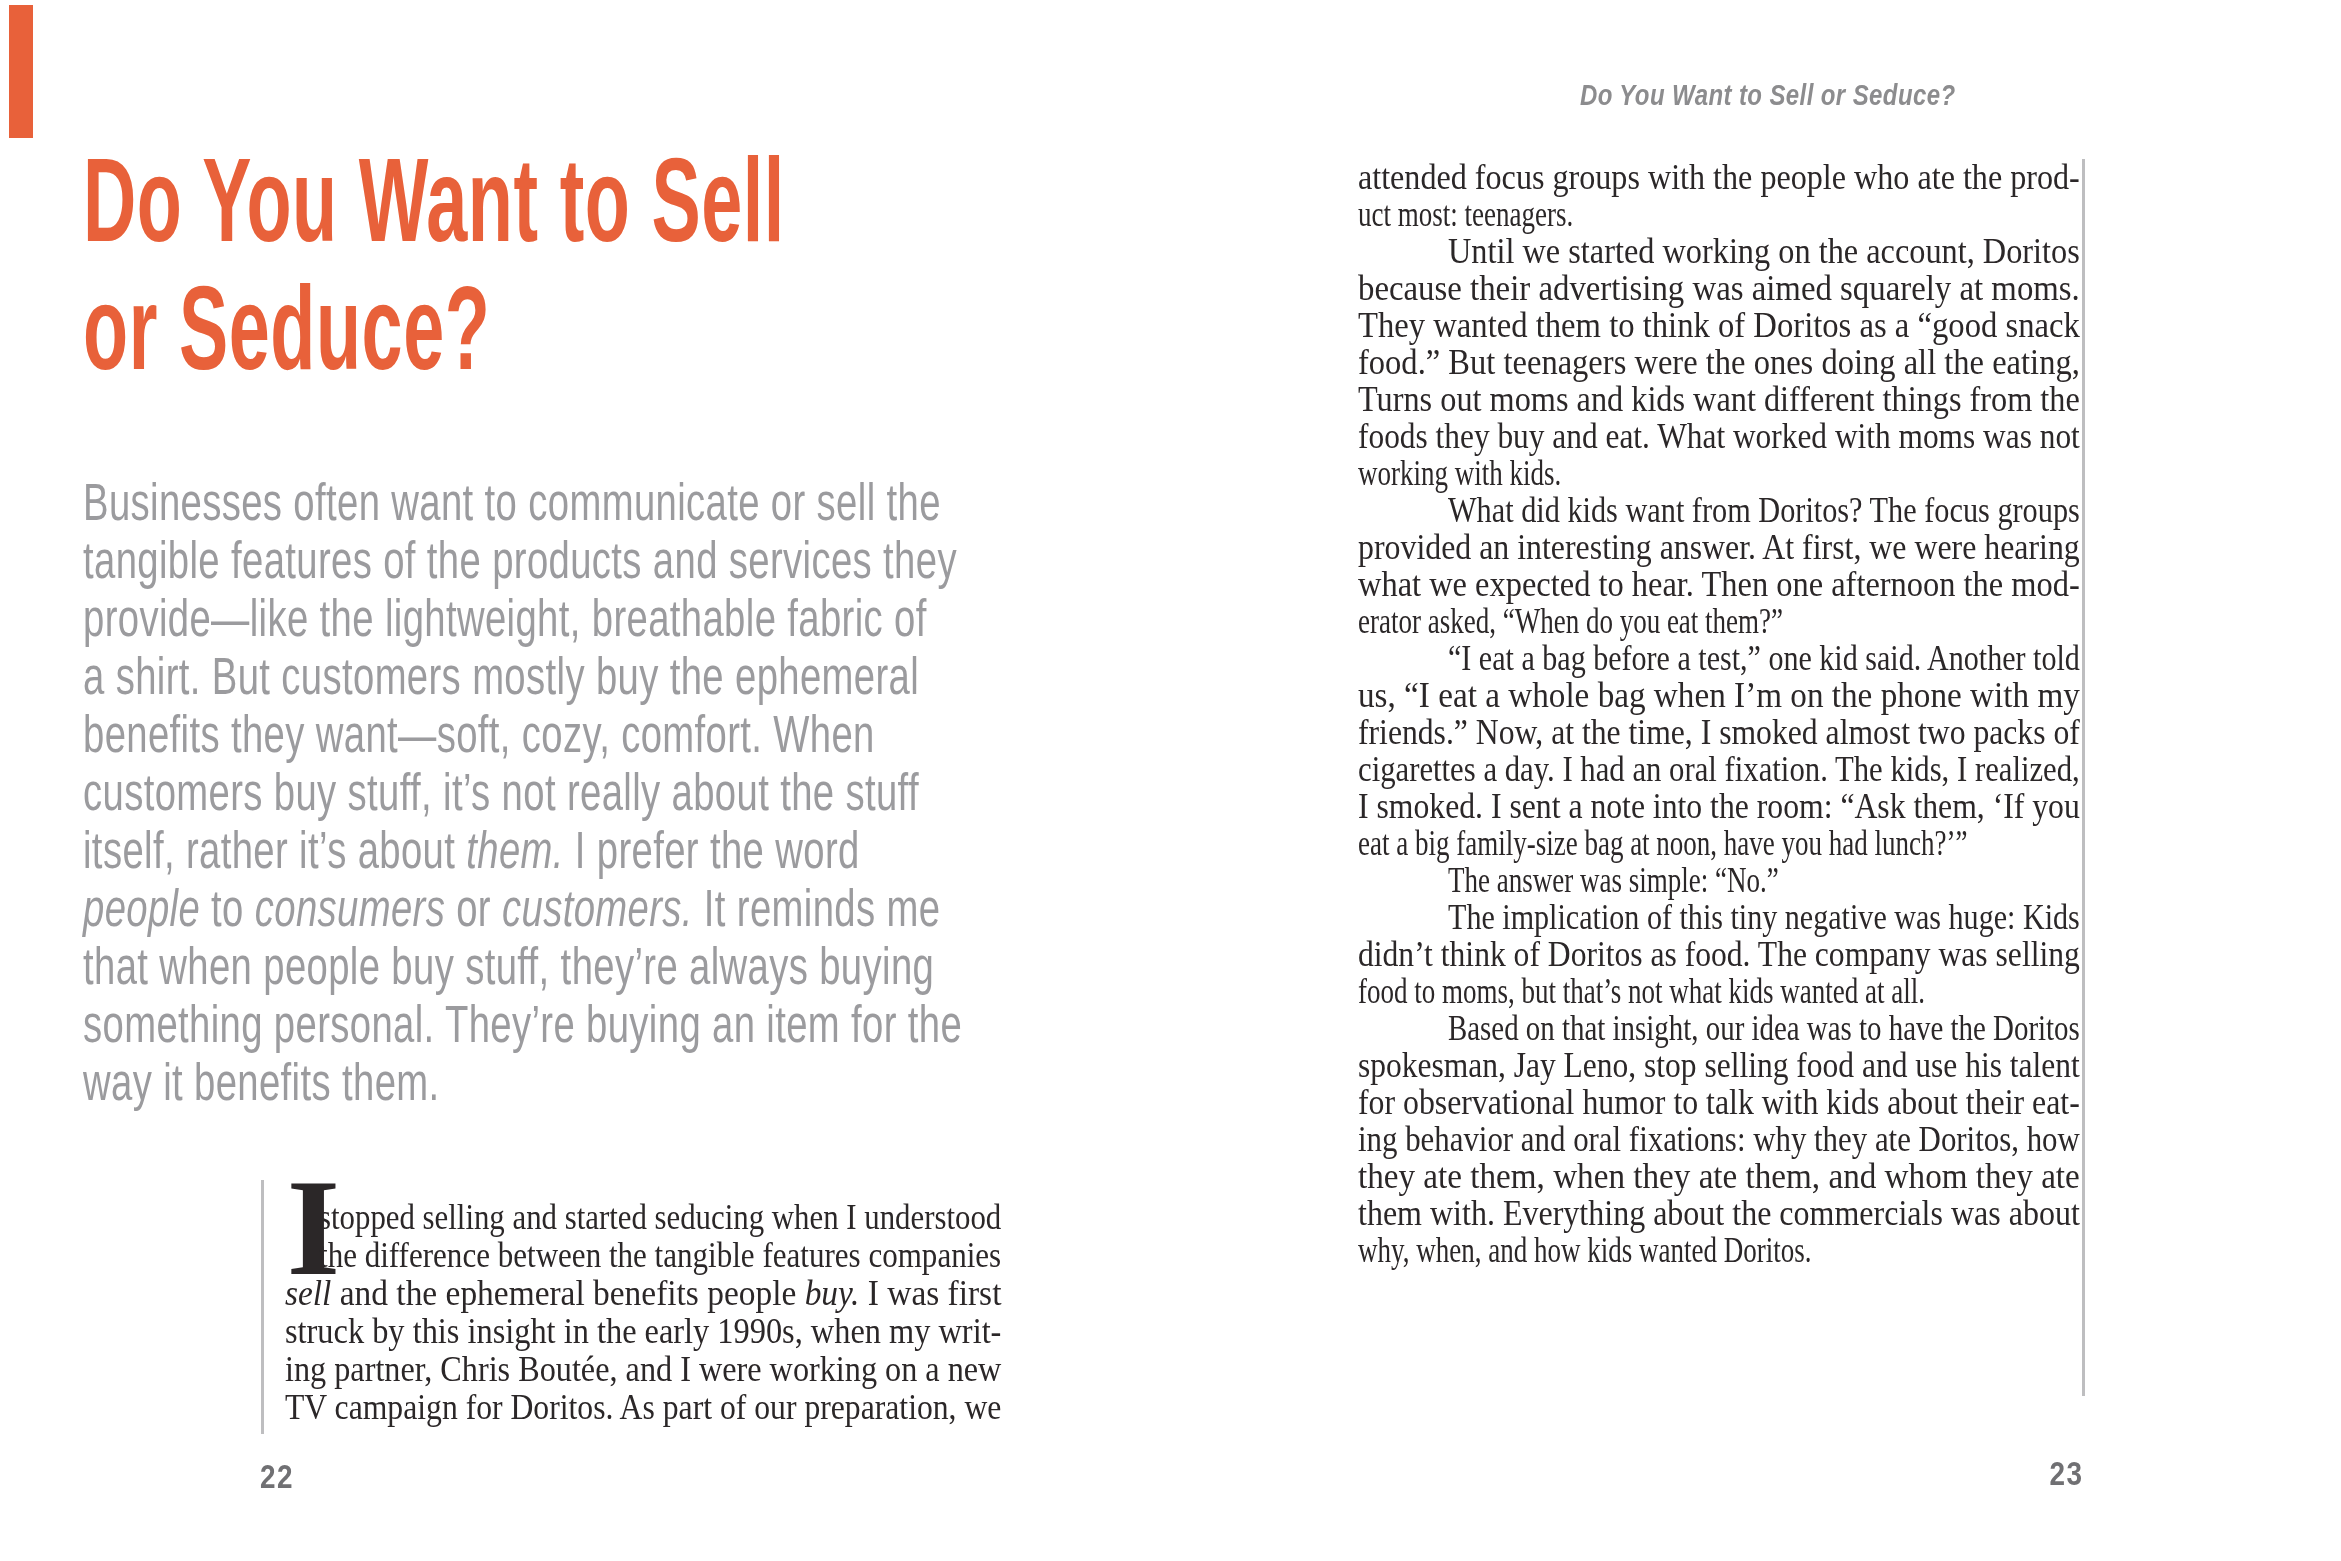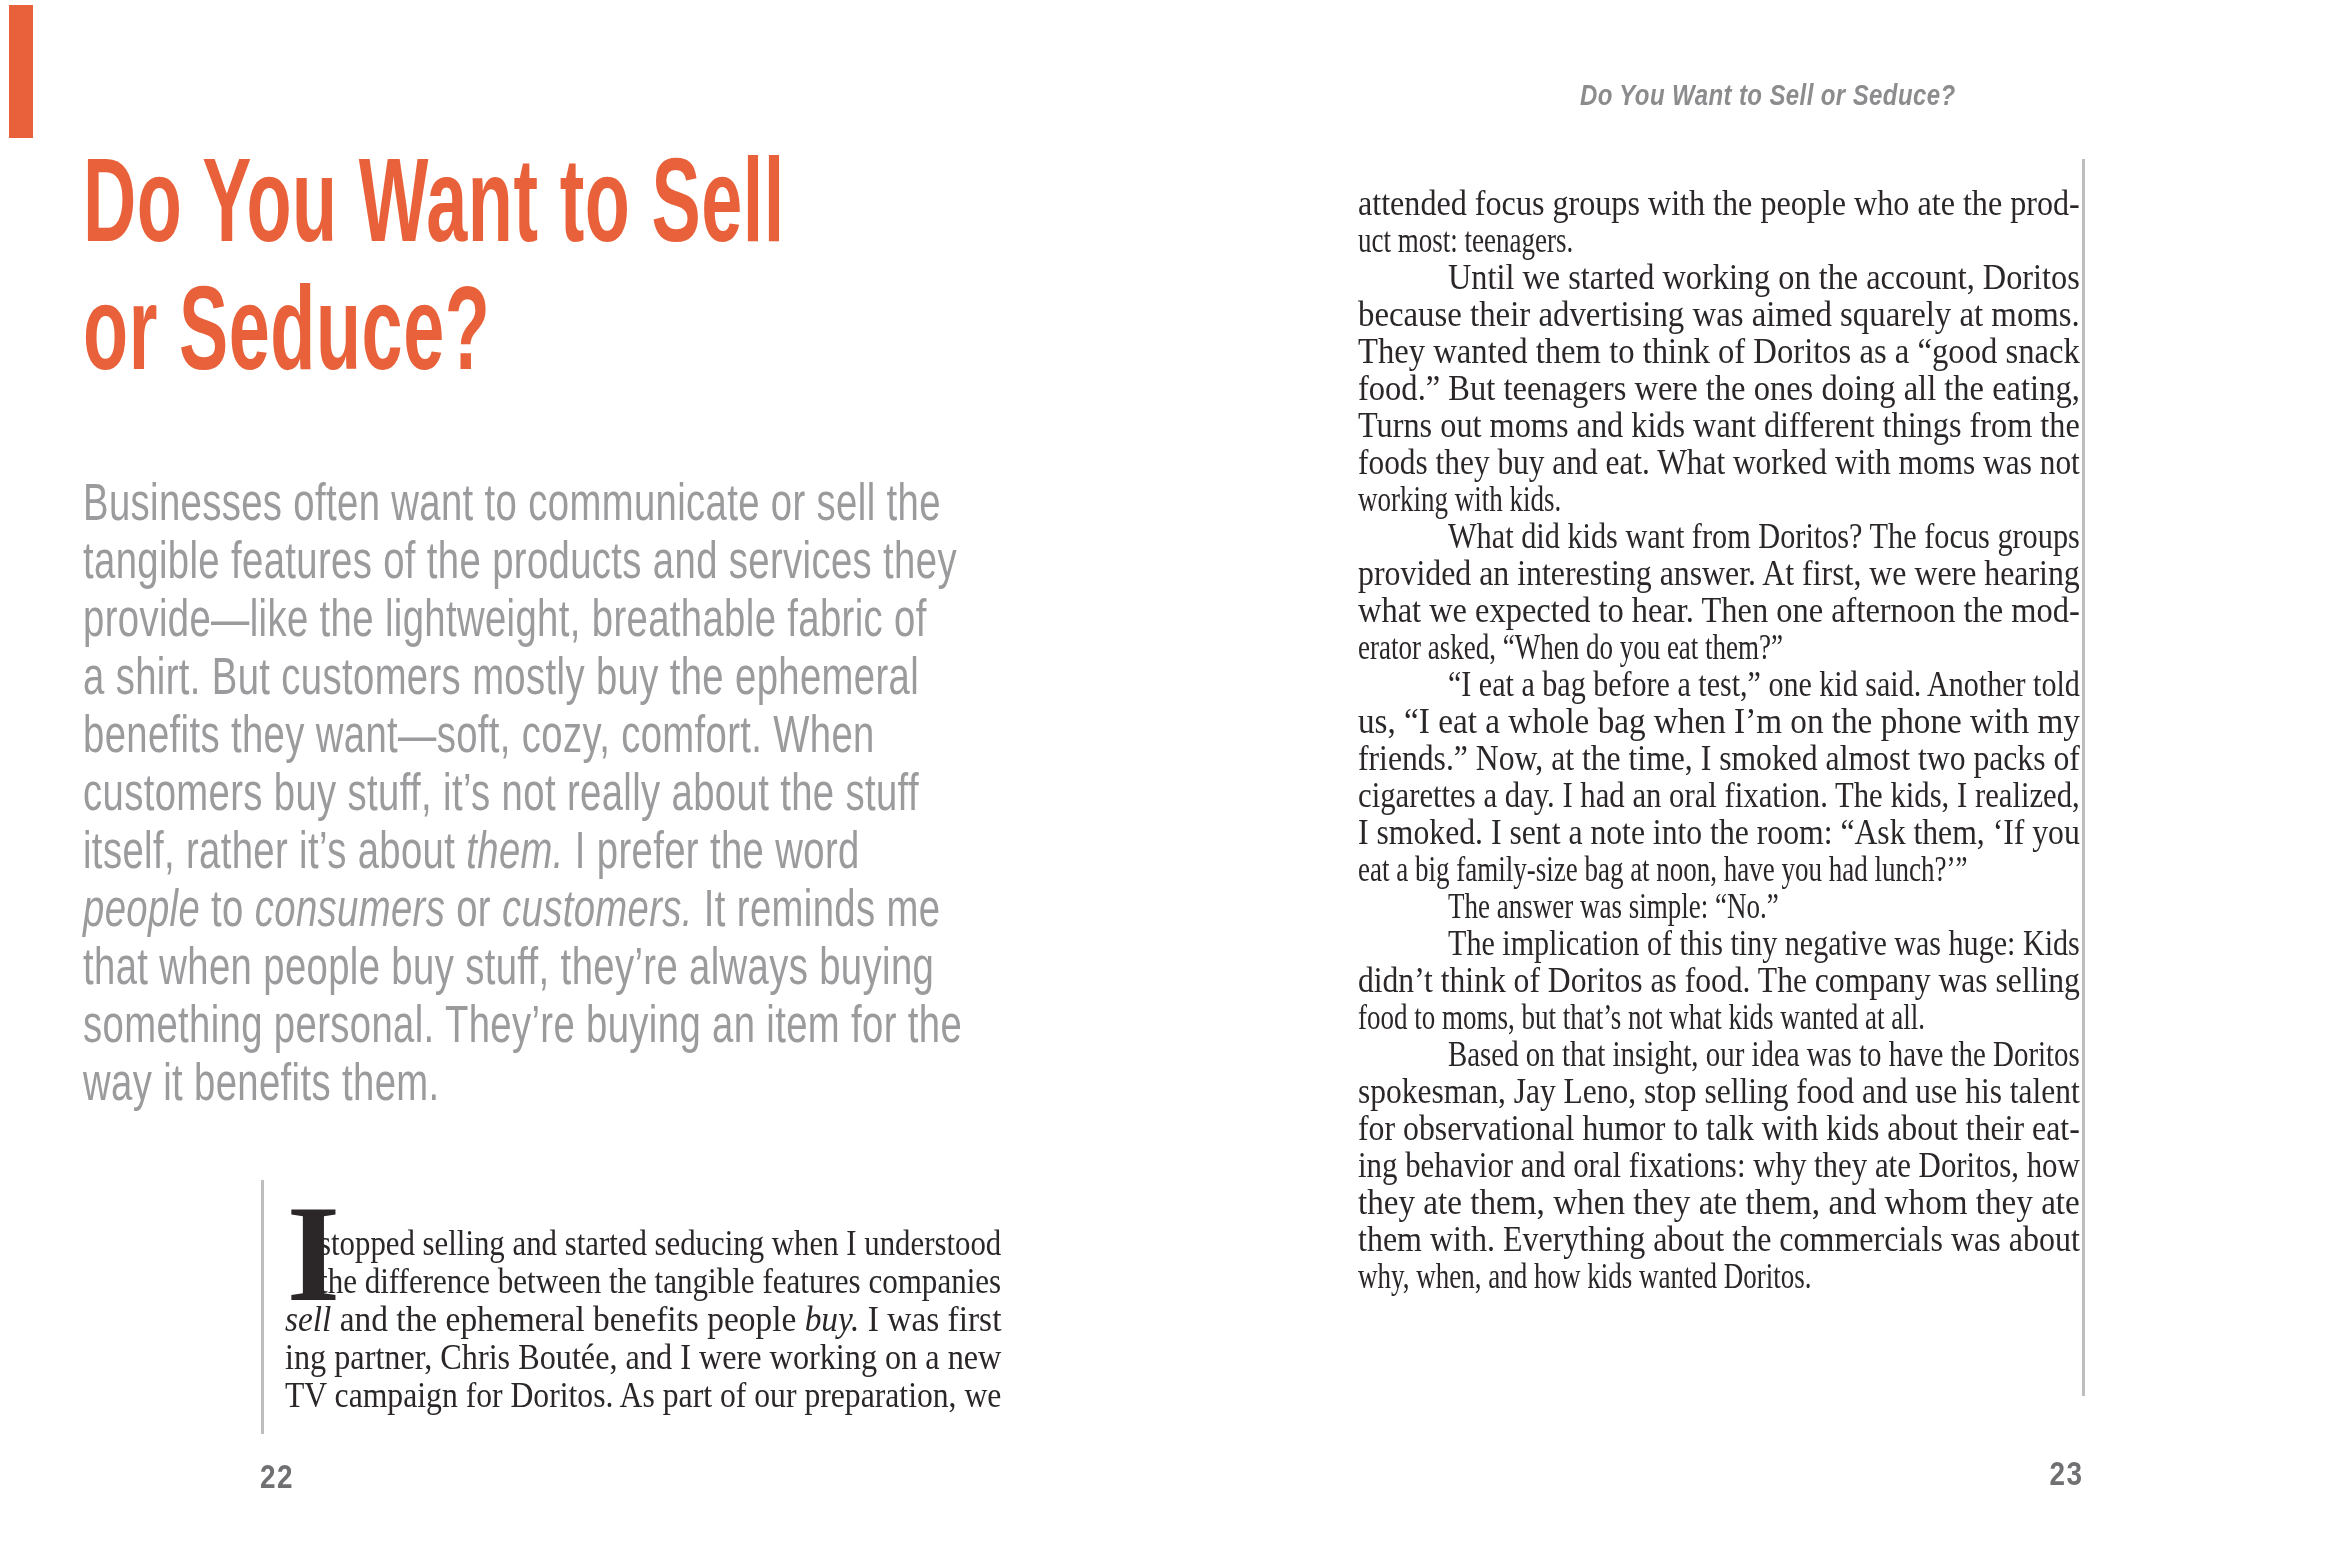--- a/index.html
+++ b/index.html
@@ -21,21 +21,21 @@
     left:83px;top:136px;color:var(--accent);
     font:700 119px/128px "Liberation Sans", sans-serif;
     transform:scaleX(0.62);transform-origin:0 0;white-space:nowrap;letter-spacing:0.9px;
   }
   #intro{
     left:83px;top:474px;color:var(--gray-text);
     font:400 51px/58px "Liberation Sans", sans-serif;
     transform:scaleX(0.75);transform-origin:0 0;white-space:nowrap;letter-spacing:0.5px;
   }
   #intro i{font-style:italic;}
-  .serifcol{font:400 36px/37px "Liberation Serif", serif;color:var(--ink);margin-top:26px;}
+  .serifcol{font:400 36px/37px "Liberation Serif", serif;color:var(--ink);}
   #left-body{left:285px;top:1198px;width:717px;line-height:38px;}
   #right-body{left:1358px;top:159px;width:722px;}
   .ln{position:relative;}
   .lt{display:inline-block;white-space:nowrap;transform-origin:0 70%;}
   .ind{margin-left:90px;}
   .dc{margin-left:34px;}
   #dropcap{
     position:absolute;left:1.8px;top:-38px;color:var(--ink);
     font:700 137px/1 "Liberation Serif", serif;
   }
@@ -76,20 +76,21 @@
     <div class="ln just"><span class="lt">way it benefits them.</span></div>
   </div>
 
 <div class="abs" id="left-rule"></div>
 
 <div class="abs serifcol" id="left-body">
   <div id="dropcap">I</div>
 <div class="ln dc just"><span class="lt" style="transform: scaleX(0.856134);">stopped selling and started seducing when I understood</span></div>
     <div class="ln dc just"><span class="lt" style="transform: scaleX(0.862482);">the difference between the tangible features companies</span></div>
     <div class="ln just"><span class="lt" style="transform: scaleX(0.92828);"><i>sell</i> and the ephemeral benefits people <i>buy.</i> I was first</span></div>
+    <div class="ln just"><span class="lt" style="transform: scaleX(0.898975);">struck by this insight in the early 1990s, when my writ-</span></div>
     <div class="ln just"><span class="lt" style="transform: scaleX(0.895121);">ing partner, Chris Boutée, and I were working on a new</span></div>
     <div class="ln just"><span class="lt" style="transform: scaleX(0.879968);">TV campaign for Doritos. As part of our preparation, we</span></div>
   </div>
 
 <div class="abs folio" id="folio-left">
   <span class="sqz">22</span>
 </div>
 
 <div class="abs" id="running-header">
   <span class="sqz">Do You Want to Sell or Seduce?</span>

